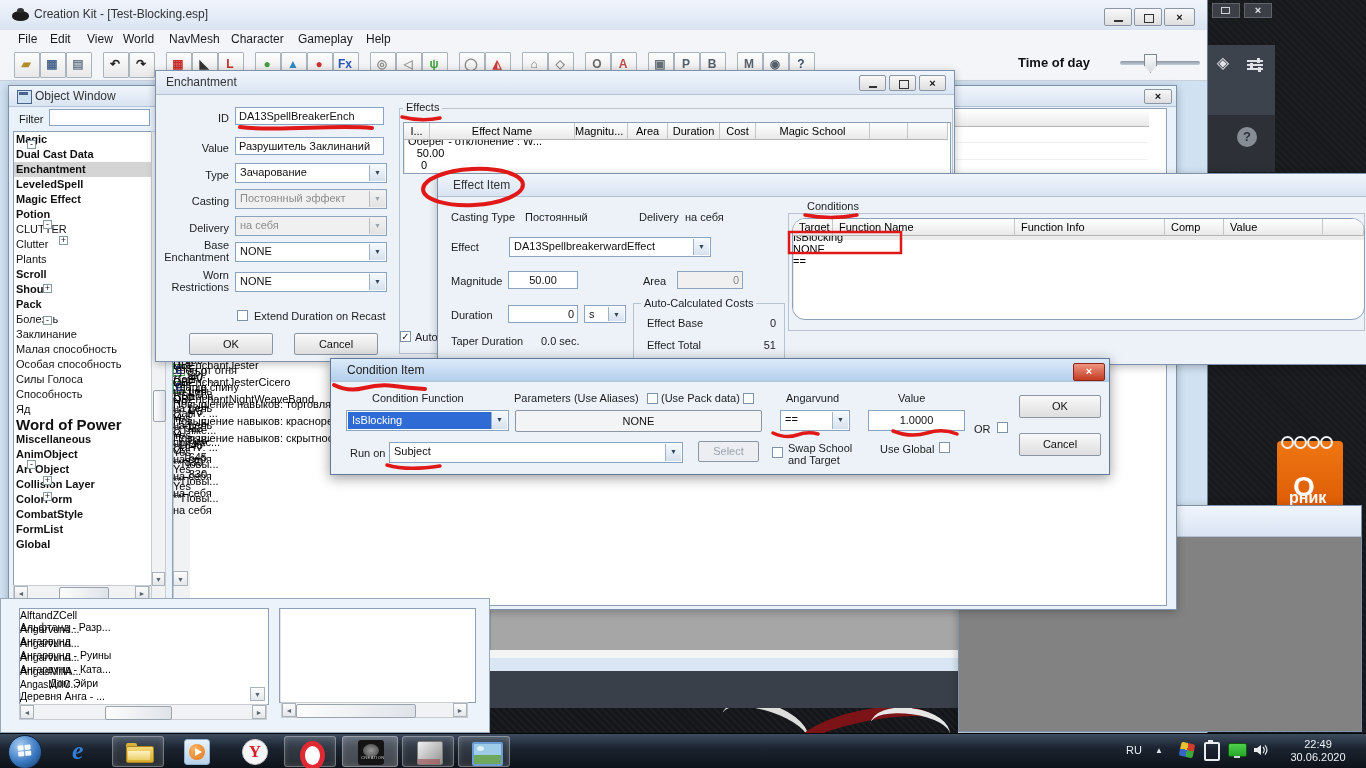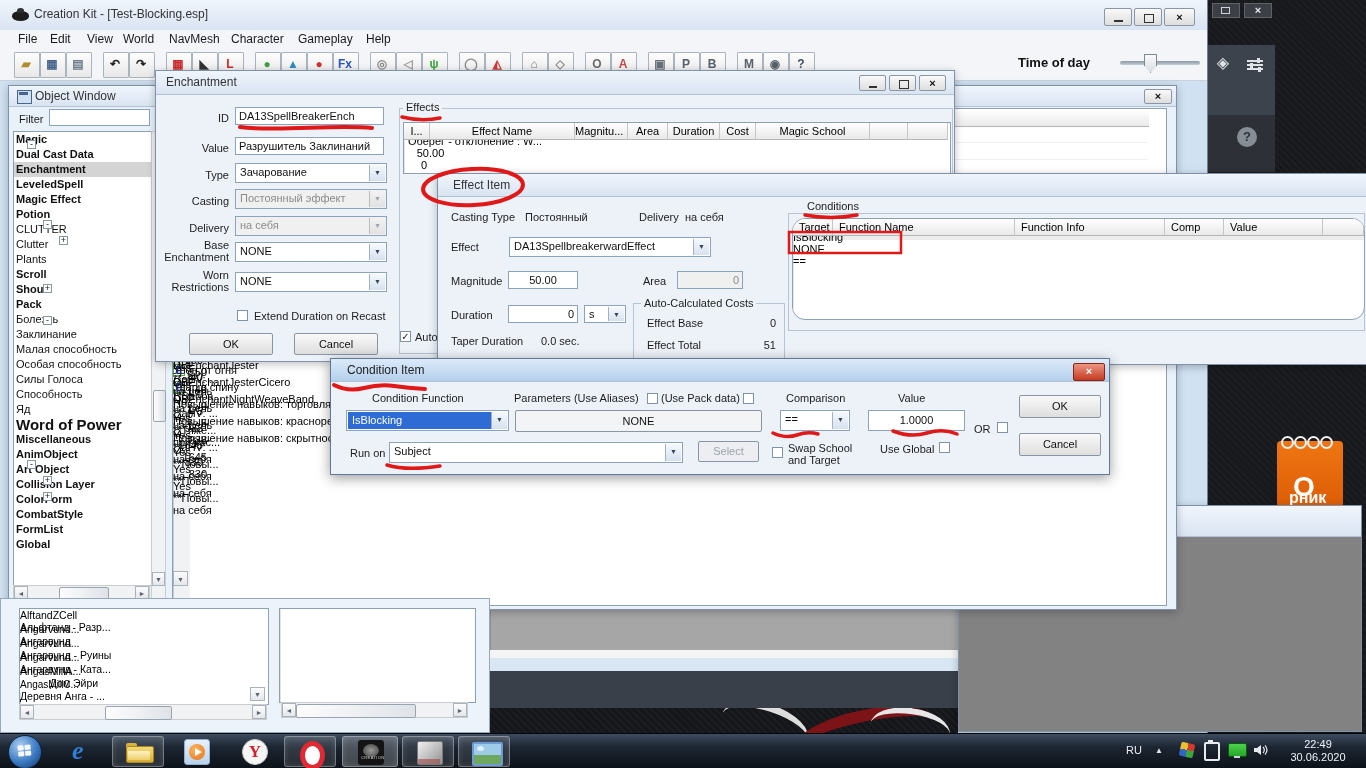--- a/index.html
+++ b/index.html
@@ -602,21 +602,21 @@
     <div class="lbl" style="left:41px;top:33px;">Condition Function</div>
     <div class="cmb" style="left:15px;top:51px;width:163px;height:21px;padding:0;">
       <div class="abs" style="left:1px;top:1px;width:145px;height:17px;background:#2e6bd4;color:#fff;font-size:11px;line-height:17px;padding:0 4px;box-sizing:border-box;">IsBlocking</div>
     <div class="arr">▼</div>
       </div>
     <div class="lbl" style="left:183px;top:33px;">Parameters  (Use Aliases)</div>
     <div class="cb" style="left:316px;top:34px;"></div>
     <div class="lbl" style="left:330px;top:33px;">(Use Pack data)</div>
     <div class="cb" style="left:412px;top:34px;"></div>
     <div class="pbtn" style="left:184px;top:51px;width:247px;height:22px;line-height:20px;background:#f3f4f6;">NONE</div>
-    <div class="lbl" style="left:455px;top:33px;">Comparison</div>
+    <div class="lbl" style="left:455px;top:33px;">Angarvund</div>
     <div class="cmb" style="left:449px;top:51px;width:70px;height:21px;">==<div class="arr">▼</div></div>
     <div class="lbl" style="left:567px;top:33px;">Value</div>
     <div class="fld" style="left:537px;top:51px;width:97px;height:21px;line-height:19px;text-align:center;">1.0000</div>
     <div class="lbl" style="left:643px;top:64px;">OR</div>
     <div class="cb" style="left:666px;top:63px;"></div>
     <div class="pbtn" style="left:688px;top:36px;width:82px;height:23px;line-height:21px;">OK</div>
     <div class="pbtn" style="left:688px;top:74px;width:82px;height:23px;line-height:21px;">Cancel</div>
     <div class="lbl" style="left:19px;top:88px;">Run on</div>
     <div class="cmb" style="left:58px;top:83px;width:294px;height:21px;">Subject<div class="arr">▼</div></div>
     <div class="pbtn" style="left:367px;top:82px;width:61px;height:21px;line-height:19px;color:#9aa4ae;background:#eceef1;">Select</div>

